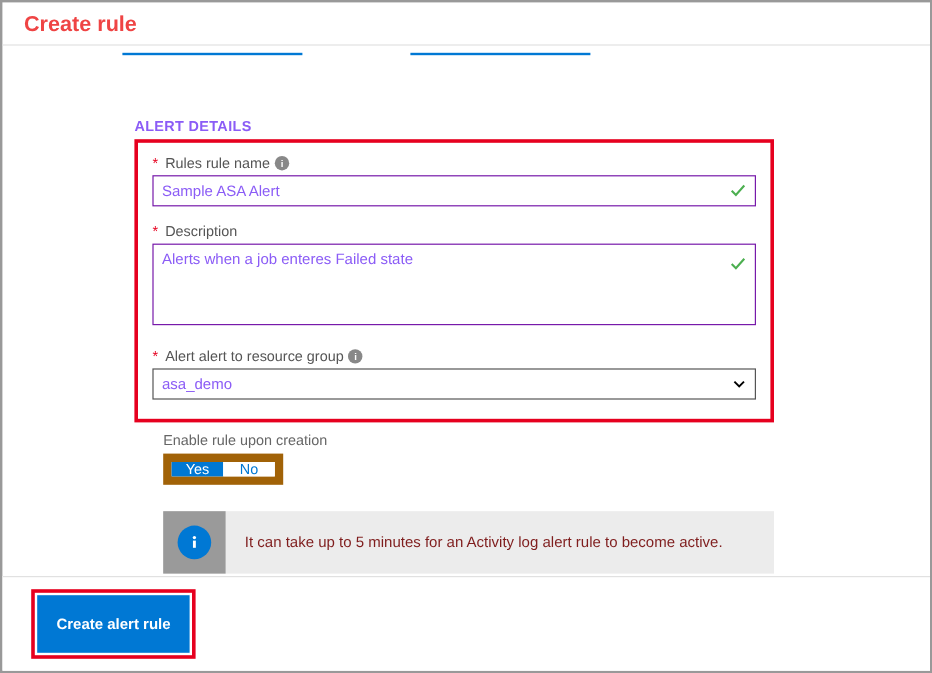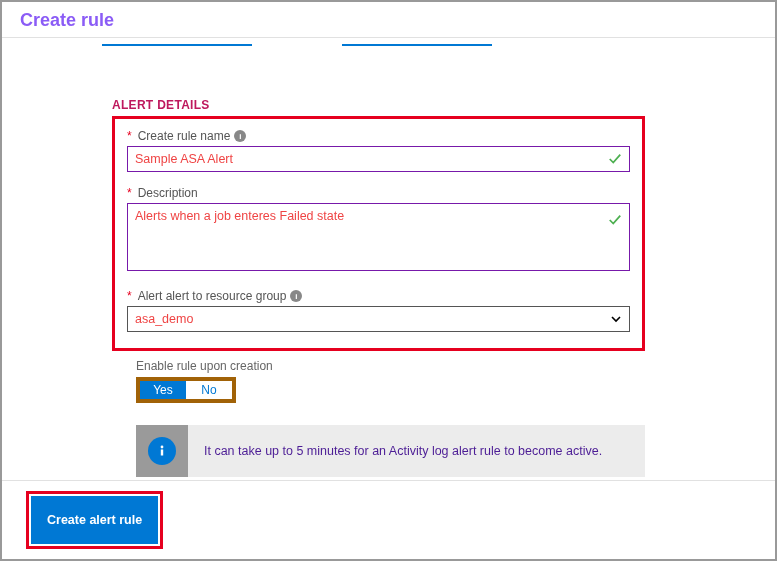--- a/index.html
+++ b/index.html
@@ -17,21 +17,21 @@
     position: relative;
     overflow: hidden;
   }
   .header {
     padding: 8px 18px 6px 18px;
     border-bottom: 1px solid #e1e1e1;
   }
   .page-title {
     font-size: 18px;
     font-weight: 600;
-    color: #8b5cf6;
+    color: #ef4444;
     margin: 0;
   }
   .page-subtitle {
     font-size: 11px;
     color: #777;
     margin-top: 1px;
   }
   .ghost-buttons {
     position: absolute;
     top: 42px;
@@ -44,21 +44,21 @@
     height: 0;
     border-bottom: 2px solid #0078d4;
   }
   .content {
     padding: 60px 0 0 0;
   }
   .section-title {
     font-size: 12px;
     font-weight: 600;
     letter-spacing: 0.3px;
-    color: #be185d;
+    color: #8b5cf6;
     margin: 0 0 4px 110px;
   }
   .alert-details-box {
     border: 3px solid #e6001f;
     margin: 0 130px 8px 110px;
     padding: 10px 12px 16px 12px;
   }
   .field-block { margin-bottom: 14px; }
   .field-block:last-child { margin-bottom: 0; }
   .field-label {
@@ -83,21 +83,21 @@
     font-weight: 700;
     font-style: normal;
   }
   .input-text, .textarea, .select {
     width: 100%;
     border: 1px solid #7719aa;
     font-family: inherit;
     font-size: 12.5px;
     padding: 5px 12px 5px 7px;
     background: #fff;
-    color: #ef4444;
+    color: #8b5cf6;
     outline: none;
     position: relative;
   }
   .input-wrap { position: relative; }
   .check-icon {
     position: absolute;
     right: 8px;
     top: 50%;
     transform: translateY(-50%);
     width: 14px;
@@ -127,21 +127,21 @@
     pointer-events: none;
   }
   .enable-label {
     font-size: 12px;
     color: #666;
     margin: 6px 0 4px 134px;
   }
   .toggle-group {
     display: flex;
     margin-left: 134px;
-    border: 4px solid #a16207;
+    border: 7px solid #a16207;
     width: 100px;
     height: 26px;
   }
   .toggle-btn {
     flex: 1;
     font-size: 12px;
     display: flex;
     align-items: center;
     justify-content: center;
     cursor: pointer;
@@ -175,21 +175,21 @@
     height: 28px;
     border-radius: 50%;
     background: #0078d4;
     color: #fff;
     display: flex;
     align-items: center;
     justify-content: center;
   }
   .notice-text {
     font-size: 12.5px;
-    color: #4c1d95;
+    color: #7f1d1d;
     padding: 0 16px;
   }
   .footer {
     position: absolute;
     left: 0;
     right: 0;
     bottom: 0;
     border-top: 1px solid #e1e1e1;
     padding: 10px 0 10px 24px;
     background: #fff;
@@ -225,21 +225,21 @@
   </div>
 
   <div class="content">
     <div class="section-title">ALERT DETAILS</div>
 
     <div class="alert-details-box">
 
       <div class="field-block">
         <div class="field-label">
           <span class="req">*</span>
-          <span>Create rule name</span>
+          <span>Rules rule name</span>
           <span class="info-icon">i</span>
         </div>
         <div class="input-wrap">
           <input type="text" class="input-text" value="Sample ASA Alert" style="">
           <svg class="check-icon" viewBox="0 0 16 16">
               <path d="M2 8 L6 12 L14 3" stroke="#4caf50" stroke-width="2" fill="none"></path>
             </svg>
         </div>
       </div>
 

